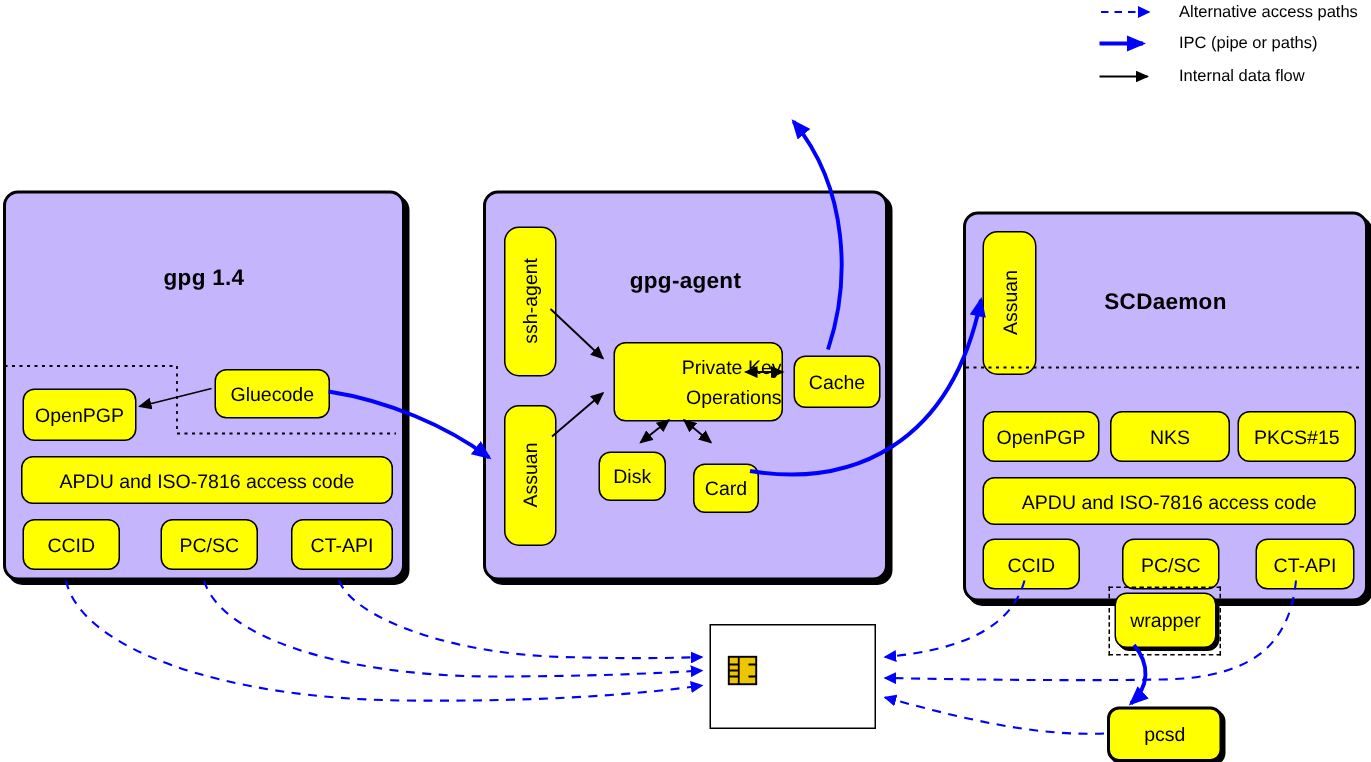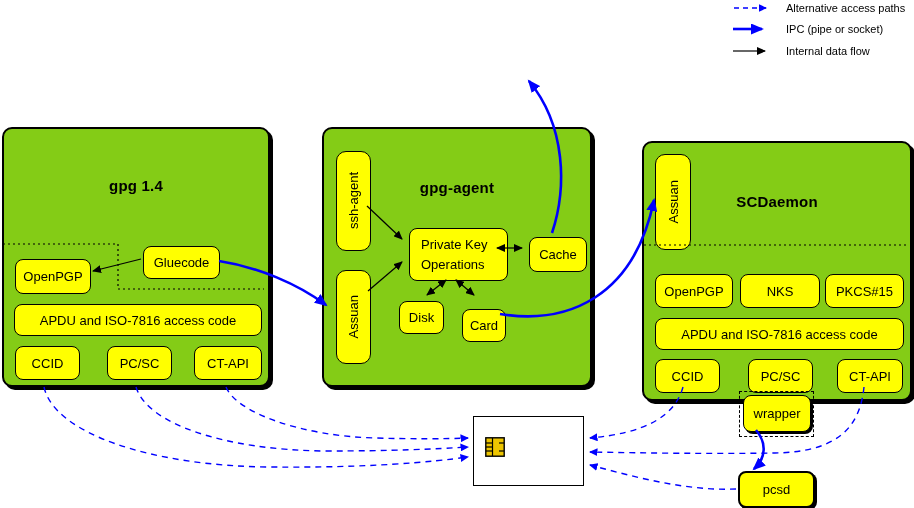--- a/index.html
+++ b/index.html
@@ -2,42 +2,42 @@
 <html><head>
 <meta charset="utf-8">
 <style>
   html,body{margin:0;padding:0;background:#ffffff;}
   #stage{
     position:relative;width:914px;height:508px;background:#ffffff;
     font-family:"Liberation Sans","DejaVu Sans",sans-serif;color:#000;
     overflow:hidden;
   }
   .bigbox{
-    position:absolute;background:#84cc16;border:2px solid #000;
+    position:absolute;background:#c4b5fd;border:2px solid #000;
     border-radius:10px;box-shadow:3px 3px 0 #000;
   }
   .bigtitle{
     position:absolute;left:0;right:0;text-align:center;
     font-size:15px;font-weight:bold;letter-spacing:.2px;
   }
   .node{
     position:absolute;background:#ffff00;border:1.3px solid #000;
     border-radius:8px;display:flex;align-items:center;justify-content:center;
     font-size:13px;white-space:nowrap;
   }
   .vnode{
     position:absolute;background:#ffff00;border:1.3px solid #000;
     border-radius:10px;display:flex;align-items:center;justify-content:center;
   }
   .vlabel{
     writing-mode:vertical-rl;transform:rotate(180deg);
     font-size:13px;white-space:nowrap;
   }
-  .pko{flex-direction:column;align-items:flex-start;justify-content:center;
-       padding-left:11px;line-height:20px;}
+  .pko{flex-direction:column;align-items:flex-end;justify-content:center;
+       padding-left:25px;line-height:20px;}
   #pinentry-box{
     position:absolute;left:452px;top:13px;width:136px;height:62px;
     background:#ffff00;border:2px solid #000;border-radius:10px;
     box-shadow:3px 3px 0 #000;text-align:center;box-sizing:border-box;
   }
   #pinentry-title{font-size:15px;font-weight:bold;margin-top:11px;}
   #pinentry-sub{font-size:11px;margin-top:3px;}
   #wrapper-region{
     position:absolute;left:739px;top:391px;width:75px;height:46px;
     border:1.5px dashed #000;box-sizing:border-box;
@@ -159,21 +159,21 @@
       <line x1="7.5" y1="1" x2="7.5" y2="19" stroke="#000" stroke-width="1.2"></line>
       <line x1="1" y1="6" x2="7.5" y2="6" stroke="#000" stroke-width="1.2"></line>
       <line x1="1" y1="10" x2="7.5" y2="10" stroke="#000" stroke-width="1.2"></line>
       <line x1="1" y1="14" x2="7.5" y2="14" stroke="#000" stroke-width="1.2"></line>
       <line x1="14" y1="6" x2="19" y2="6" stroke="#000" stroke-width="1.2"></line>
       <line x1="14" y1="14" x2="19" y2="14" stroke="#000" stroke-width="1.2"></line>
     </svg>
   </div>
 
   <div class="legend-label" style="top:2px;">Alternative access paths</div>
-  <div class="legend-label" style="top:23px;">IPC (pipe or socket)</div>
+  <div class="legend-label" style="top:23px;">IPC (pipe or paths)</div>
   <div class="legend-label" style="top:45px;">Internal data flow</div>
 
   <svg id="arrow-layer" width="914" height="508" viewBox="0 0 914 508">
     <defs>
       <marker id="mA" markerUnits="userSpaceOnUse" markerWidth="10" markerHeight="8" refX="8" refY="4" orient="auto-start-reverse">
         <path d="M0,0 L9,4 L0,8 z" fill="#000"></path>
       </marker>
       <marker id="mB" markerUnits="userSpaceOnUse" markerWidth="14" markerHeight="11" refX="11" refY="5.5" orient="auto-start-reverse">
         <path d="M0,0 L13,5.5 L0,11 z" fill="#0000ff"></path>
       </marker>

